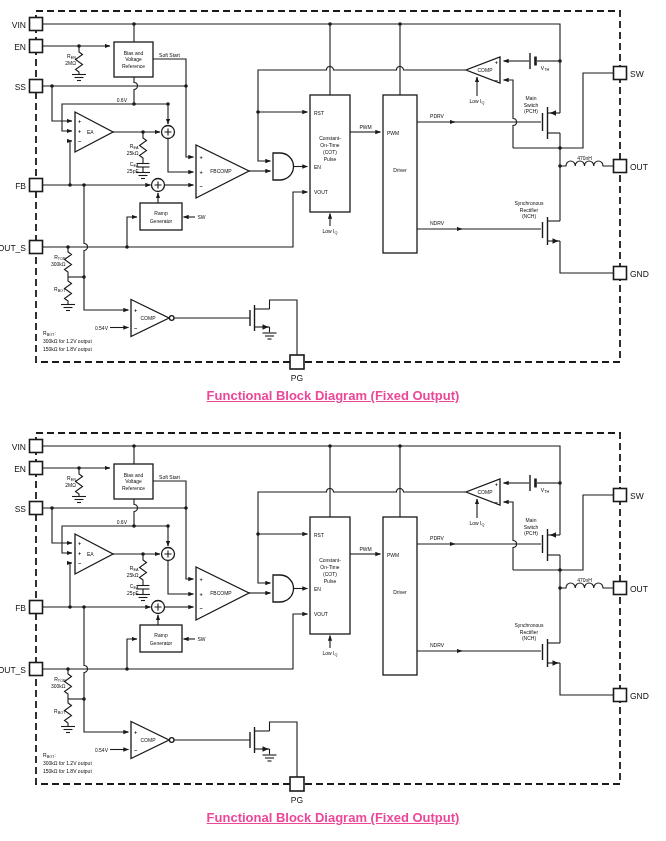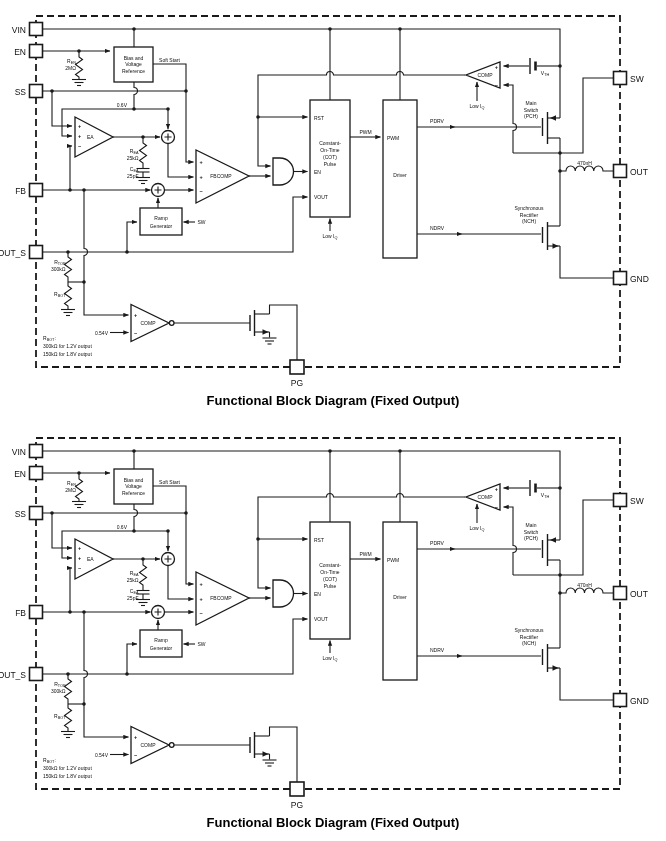--- a/index.html
+++ b/index.html
@@ -1,21 +1,21 @@
 <!DOCTYPE html>
 <html><head>
 <meta charset="utf-8">
 <style>
   html,body{margin:0;padding:0;background:#ffffff;}
   body{width:666px;font-family:"Liberation Sans","DejaVu Sans",sans-serif;color:#111;}
-  .page{padding-top:5px;}
+  .page{}
   .figure{width:666px;}
   svg{display:block;}
   .caption{width:666px;text-align:center;font-size:13px;font-weight:bold;
-           height:20px;line-height:20px;margin:2px 0 16px 0;color:#000000;}
+           height:20px;line-height:20px;margin:2px 0 16px 0;color:#ec4899;text-decoration:underline;}
   
   text{fill:#111;font-family:"Liberation Sans","DejaVu Sans",sans-serif;}
   .t5{font-size:5px;}
   .t5m{font-size:5px;text-anchor:middle;}
   .t5e{font-size:5px;text-anchor:end;}
   .pin{font-size:8.5px;}
   .pine{font-size:8.5px;text-anchor:end;}
   .pinm{font-size:8.5px;text-anchor:middle;}
   .pol{font-size:5.5px;font-weight:bold;}
   .pole{font-size:5.5px;font-weight:bold;text-anchor:end;}

